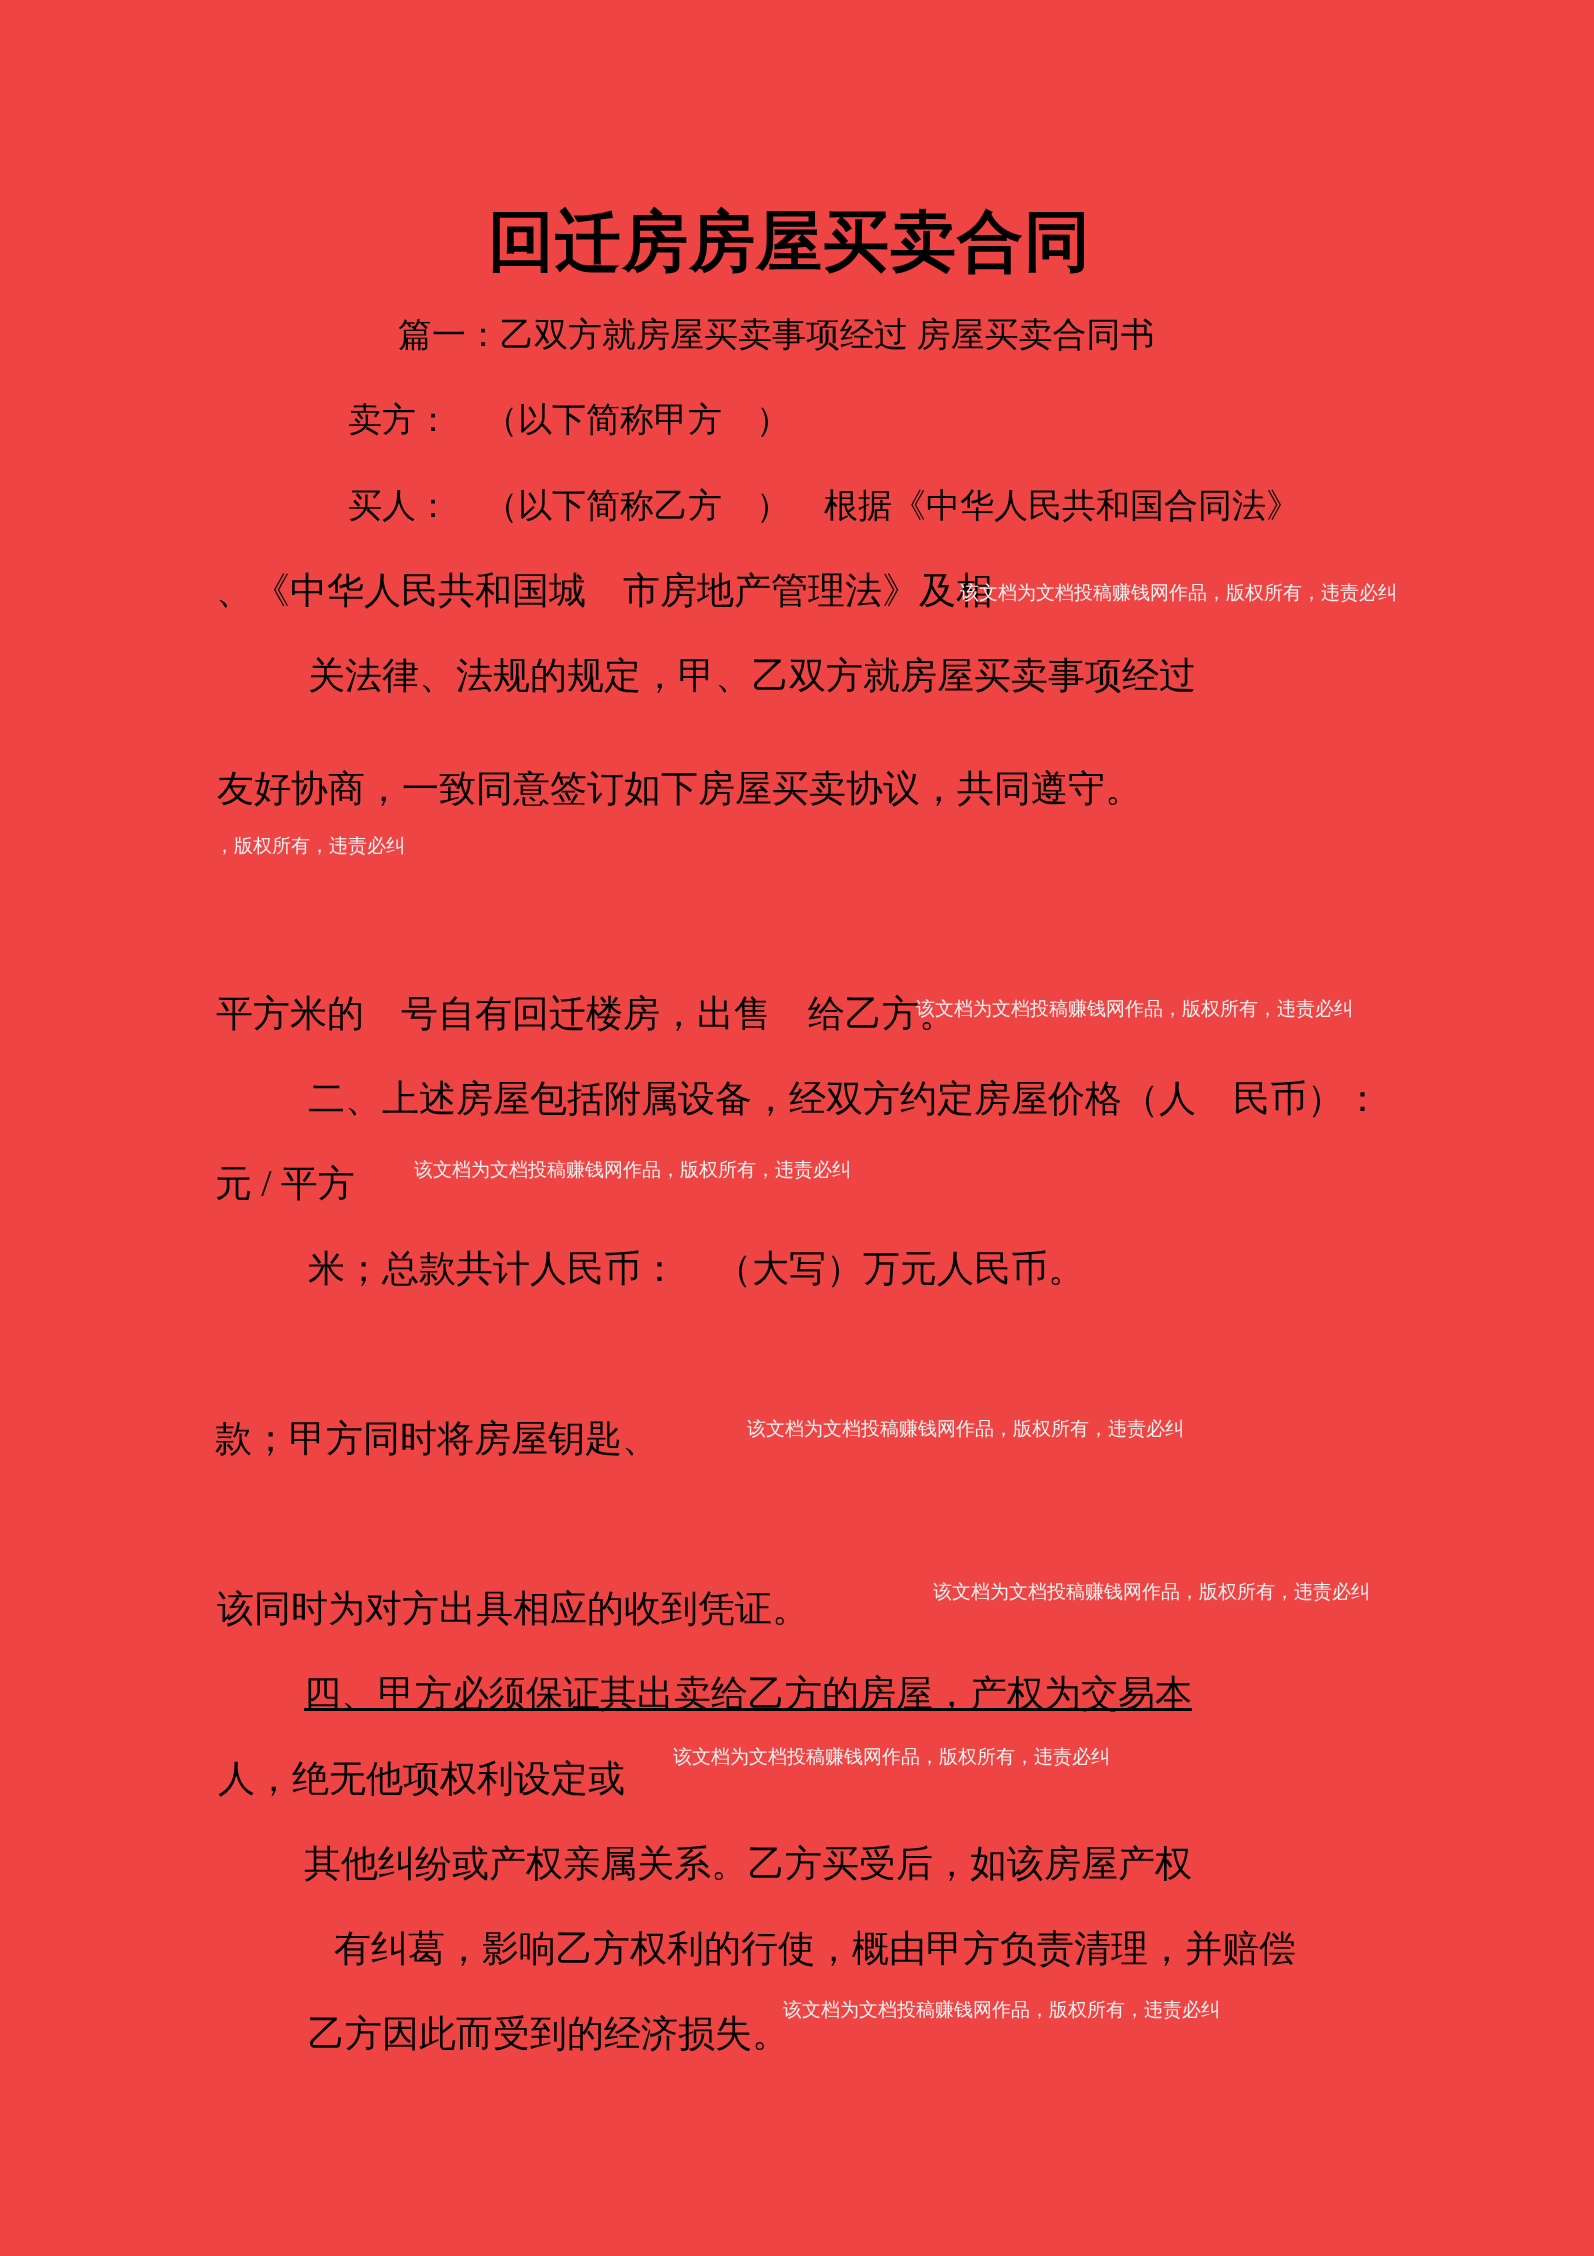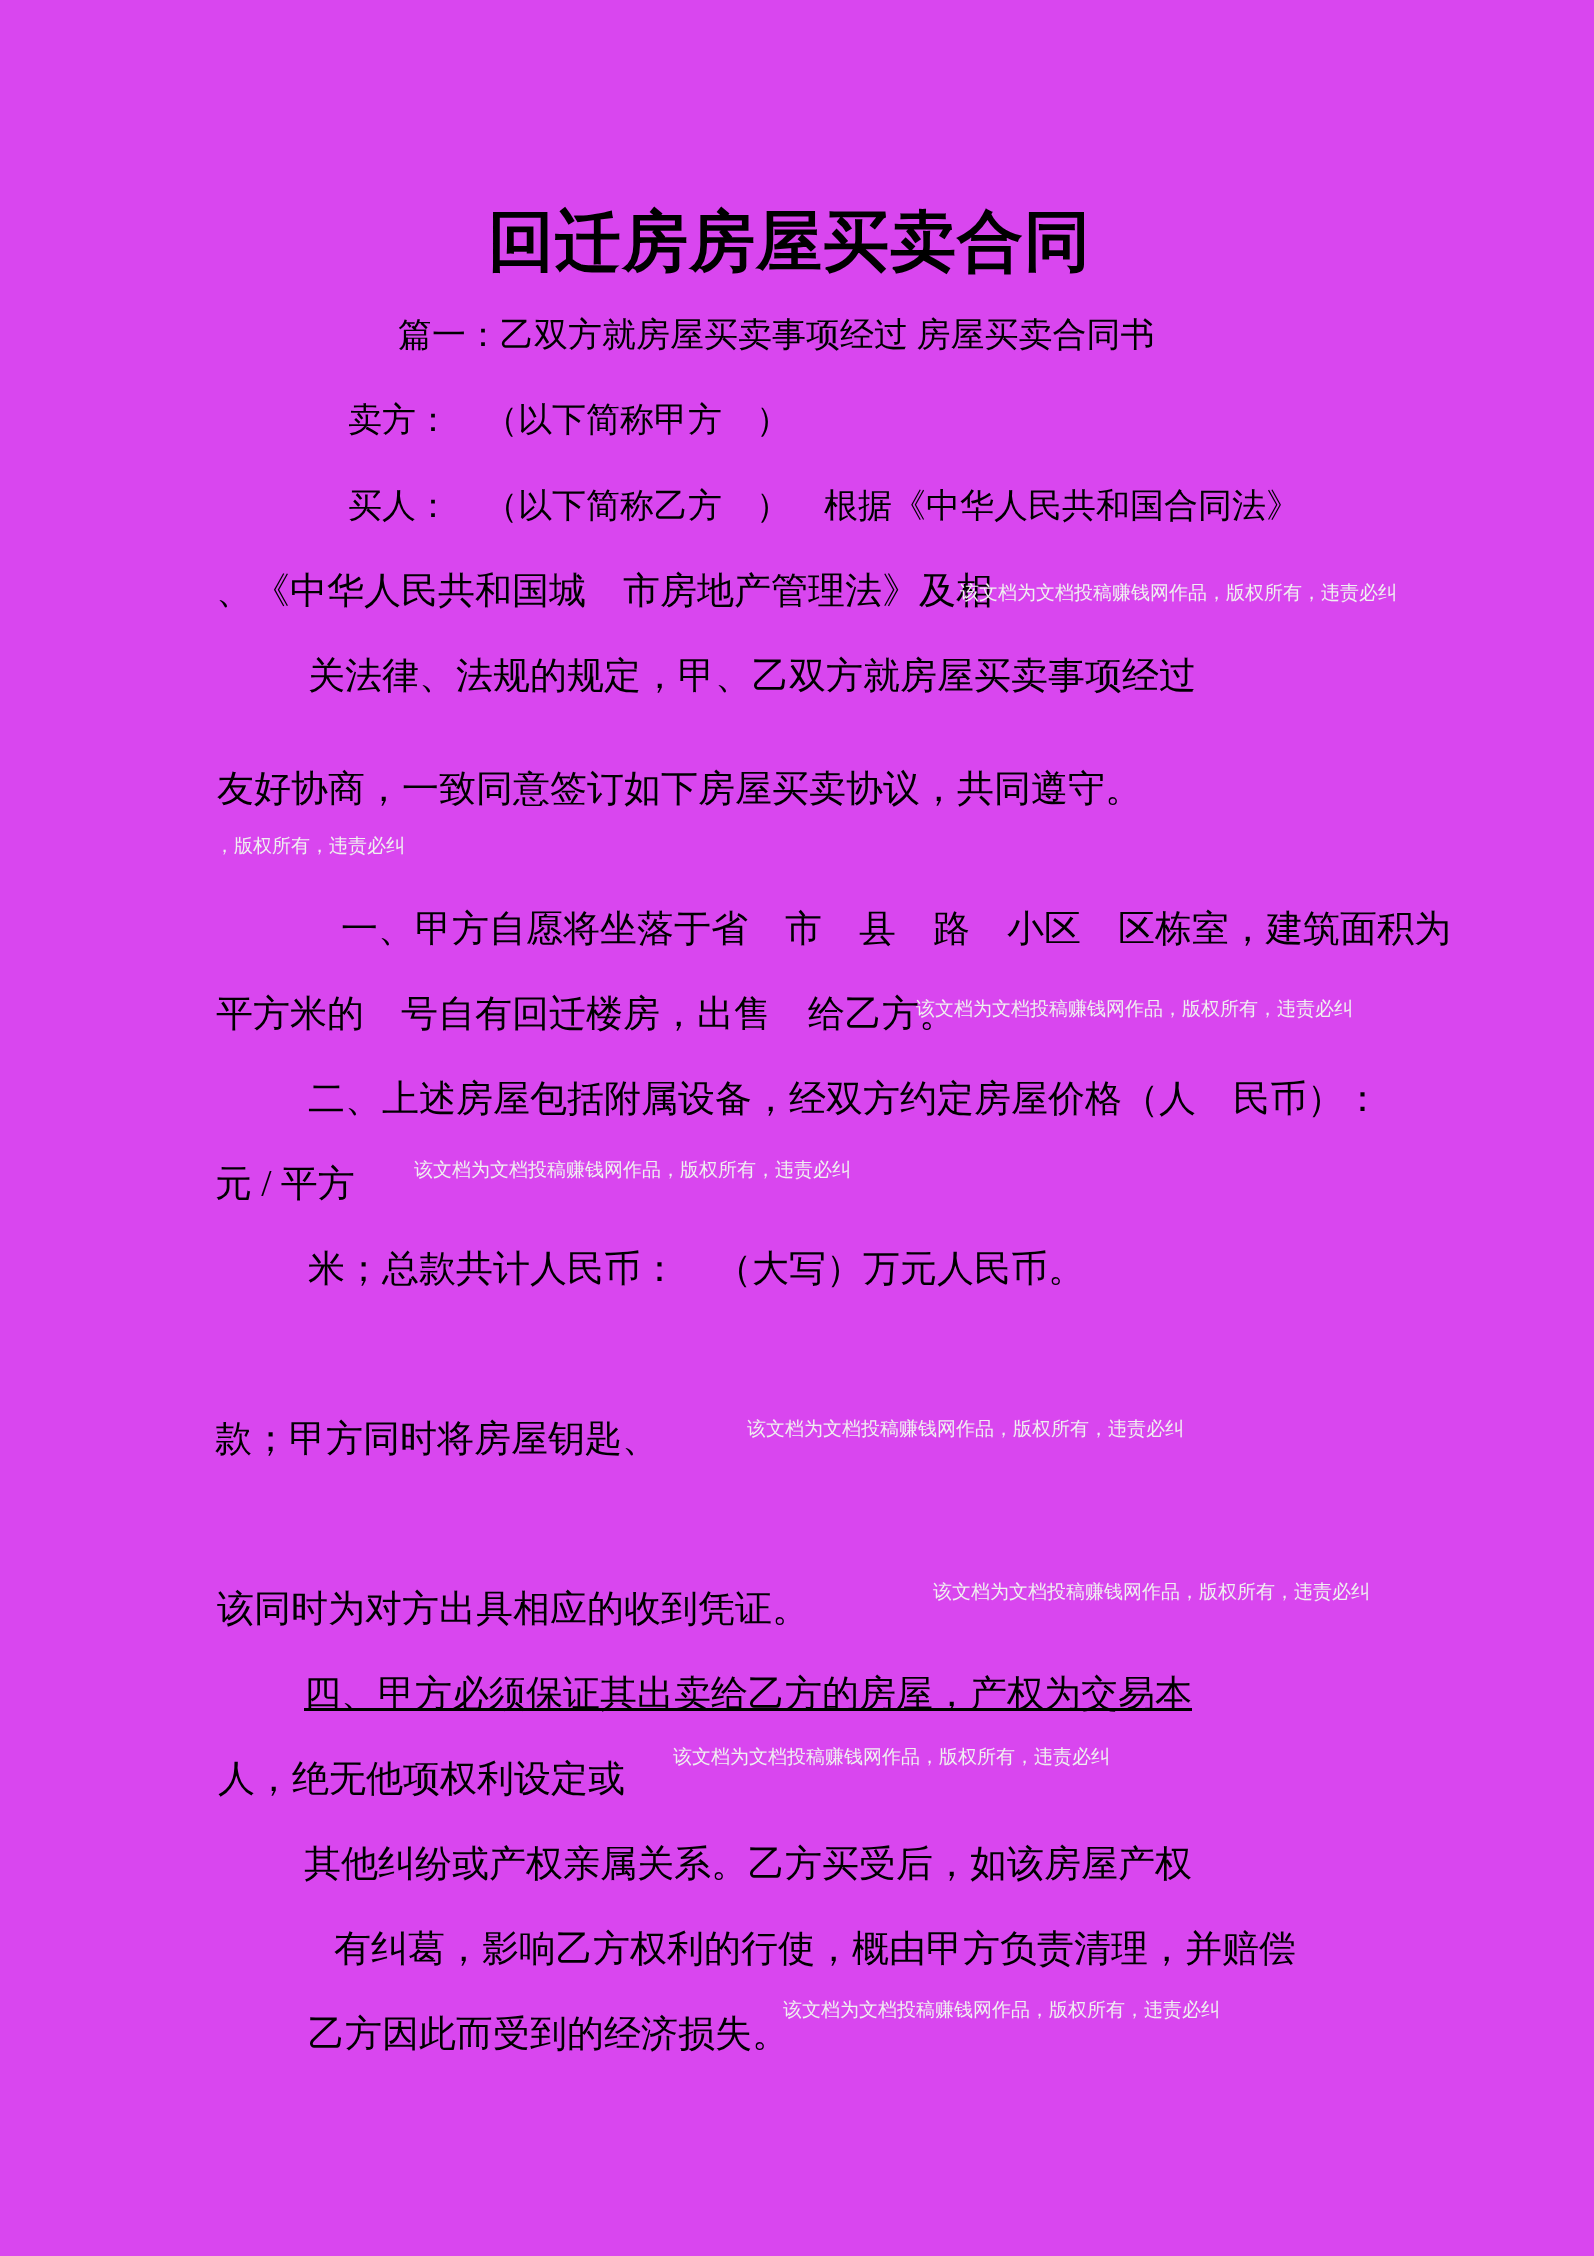--- a/index.html
+++ b/index.html
@@ -1,21 +1,21 @@
 <!DOCTYPE html>
 <html><head>
 <meta charset="utf-8">
 <style>
   * { margin: 0; padding: 0; box-sizing: border-box; }
   html, body { background: #ffffff; }
   .page {
     position: relative;
     width: 1594px;
     height: 2256px;
-    background: #d946ef;
+    background: #ef4444;
     overflow: hidden;
     font-family: "Liberation Serif", "DejaVu Serif", serif;
     color: #000000;
   }
   .doc-title {
     position: absolute;
     left: 488px;
     top: 208px;
     font-family: "Liberation Sans", "DejaVu Sans", sans-serif;
     font-weight: 700;
@@ -49,21 +49,20 @@
 
   <div class="doc-title">回迁房房屋买卖合同</div>
 
   <div class="line fs-intro" style="left:398px; top:315px;">篇一：乙双方就房屋买卖事项经过 房屋买卖合同书</div>
   <div class="line fs-intro" style="left:348px; top:400px;">卖方：　（以下简称甲方　）</div>
   <div class="line fs-intro" style="left:348px; top:486px;">买人：　（以下简称乙方　）　根据《中华人民共和国合同法》</div>
   <div class="line fs-body" style="left:216px; top:570px;">、《中华人民共和国城　市房地产管理法》及相</div>
   <div class="line fs-body" style="left:308px; top:655px;text-align:center;">关法律、法规的规定，甲、乙双方就房屋买卖事项经过</div>
   <div class="line fs-body" style="left:217px; top:740px;margin-top:28px;">友好协商，一致同意签订如下房屋买卖协议，共同遵守。</div>
 
-  <div class="line fs-body" style="left:341px; top:908px;">一、甲方自愿将坐落于省　市　县　路　小区　区栋室，建筑面积为</div>
   <div class="line fs-body" style="left:216px; top:993px;">平方米的　号自有回迁楼房，出售　给乙方。</div>
   <div class="line fs-body" style="left:308px; top:1078px;">二、上述房屋包括附属设备，经双方约定房屋价格（人　民币）：</div>
   <div class="line fs-body" style="left:215px; top:1163px;">元 / 平方</div>
   <div class="line fs-body" style="left:308px; top:1248px;">米；总款共计人民币：　（大写）万元人民币。</div>
   <div class="line fs-body" style="left:215px; top:1418px;">款；甲方同时将房屋钥匙、</div>
   <div class="line fs-body" style="left:217px; top:1588px;">该同时为对方出具相应的收到凭证。</div>
   <div class="line fs-body" style="left:304px; top:1673px;text-decoration:underline;">四、甲方必须保证其出卖给乙方的房屋，产权为交易本</div>
   <div class="line fs-body" style="left:218px; top:1758px;">人，绝无他项权利设定或</div>
   <div class="line fs-body" style="left:304px; top:1843px;">其他纠纷或产权亲属关系。乙方买受后，如该房屋产权</div>
   <div class="line fs-body" style="left:320px; top:1928px;margin-left:14px;">有纠葛，影响乙方权利的行使，概由甲方负责清理，并赔偿</div>

